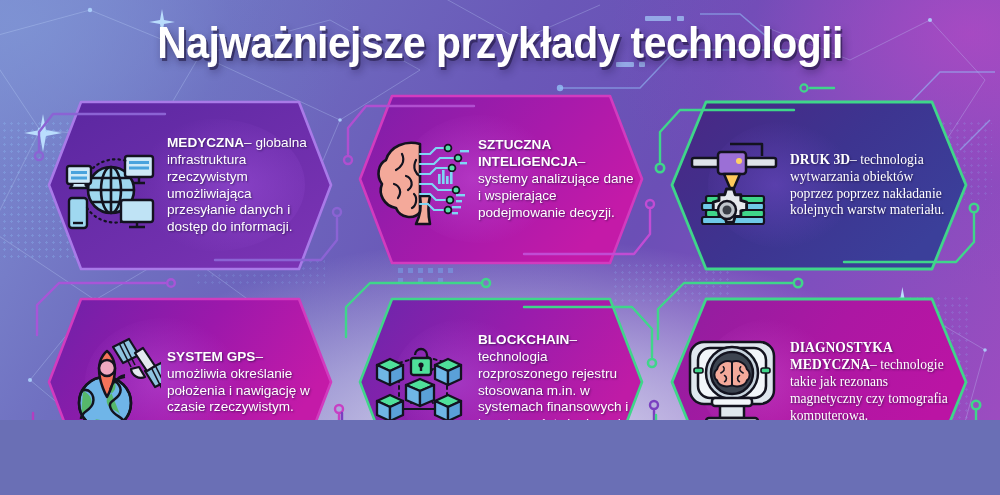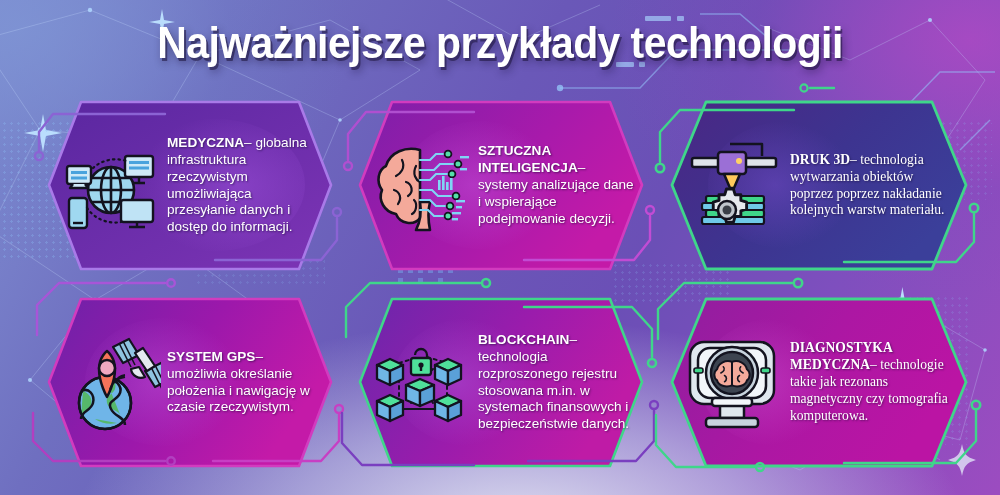--- a/index.html
+++ b/index.html
@@ -5,21 +5,21 @@
   * { margin:0; padding:0; box-sizing:border-box; }
   html,body { width:1000px; height:495px; overflow:hidden; }
   body {
     font-family:"Liberation Sans", sans-serif;
     background:#6a6fb5;
     position:relative;
   }
 
   #stage {
     position:absolute; inset:0;
-    width:1000px; height:495px;
+    width:1000px; height:420px;
     overflow:hidden;
     background:
       radial-gradient(ellipse 620px 300px at 52% 108%, rgba(232,234,245,0.95) 0%, rgba(214,218,240,0.55) 38%, rgba(150,150,205,0.0) 72%),
       radial-gradient(ellipse 480px 340px at 97% 8%, rgba(182,72,196,0.70) 0%, rgba(140,70,190,0.25) 45%, rgba(120,80,190,0) 75%),
       radial-gradient(ellipse 420px 300px at 2% 6%, rgba(126,148,212,0.75) 0%, rgba(110,125,200,0.25) 50%, rgba(100,110,190,0) 80%),
       linear-gradient(118deg, #7f8fd2 0%, #6f6fc0 22%, #6a58b8 45%, #6b4fb6 62%, #7e4fbe 78%, #9c4cc0 100%);
   }
 
   
   .bg-svg { position:absolute; inset:0; width:1000px; height:495px; pointer-events:none; }
@@ -75,21 +75,21 @@
     color:#ffffff;
     font-size:13.6px;
     line-height:1.24;
     text-shadow:1px 1px 2px rgba(20,10,45,0.55);
     padding-left:4px;
   }
   .card .txt b { font-weight:bold; }
 
   
   #card-internet   { left:45px;  top:98px;  }
-  #card-ai         { left:356px; top:98px;text-decoration:underline;  }
+  #card-ai         { left:356px; top:92px;text-decoration:underline;  }
   #card-3d         { left:668px; top:98px;  }
   #card-gps        { left:45px;  top:295px;text-decoration:underline; }
   #card-blockchain { left:356px; top:295px; }
   #card-med        { left:668px; top:295px; }
 
   #card-3d, #card-med { width:302px;font-family:Liberation Serif, serif; }
 
   .trace { fill:none; stroke-width:2.4; stroke-linecap:round; stroke-linejoin:round; }
 </style>
 </head>

